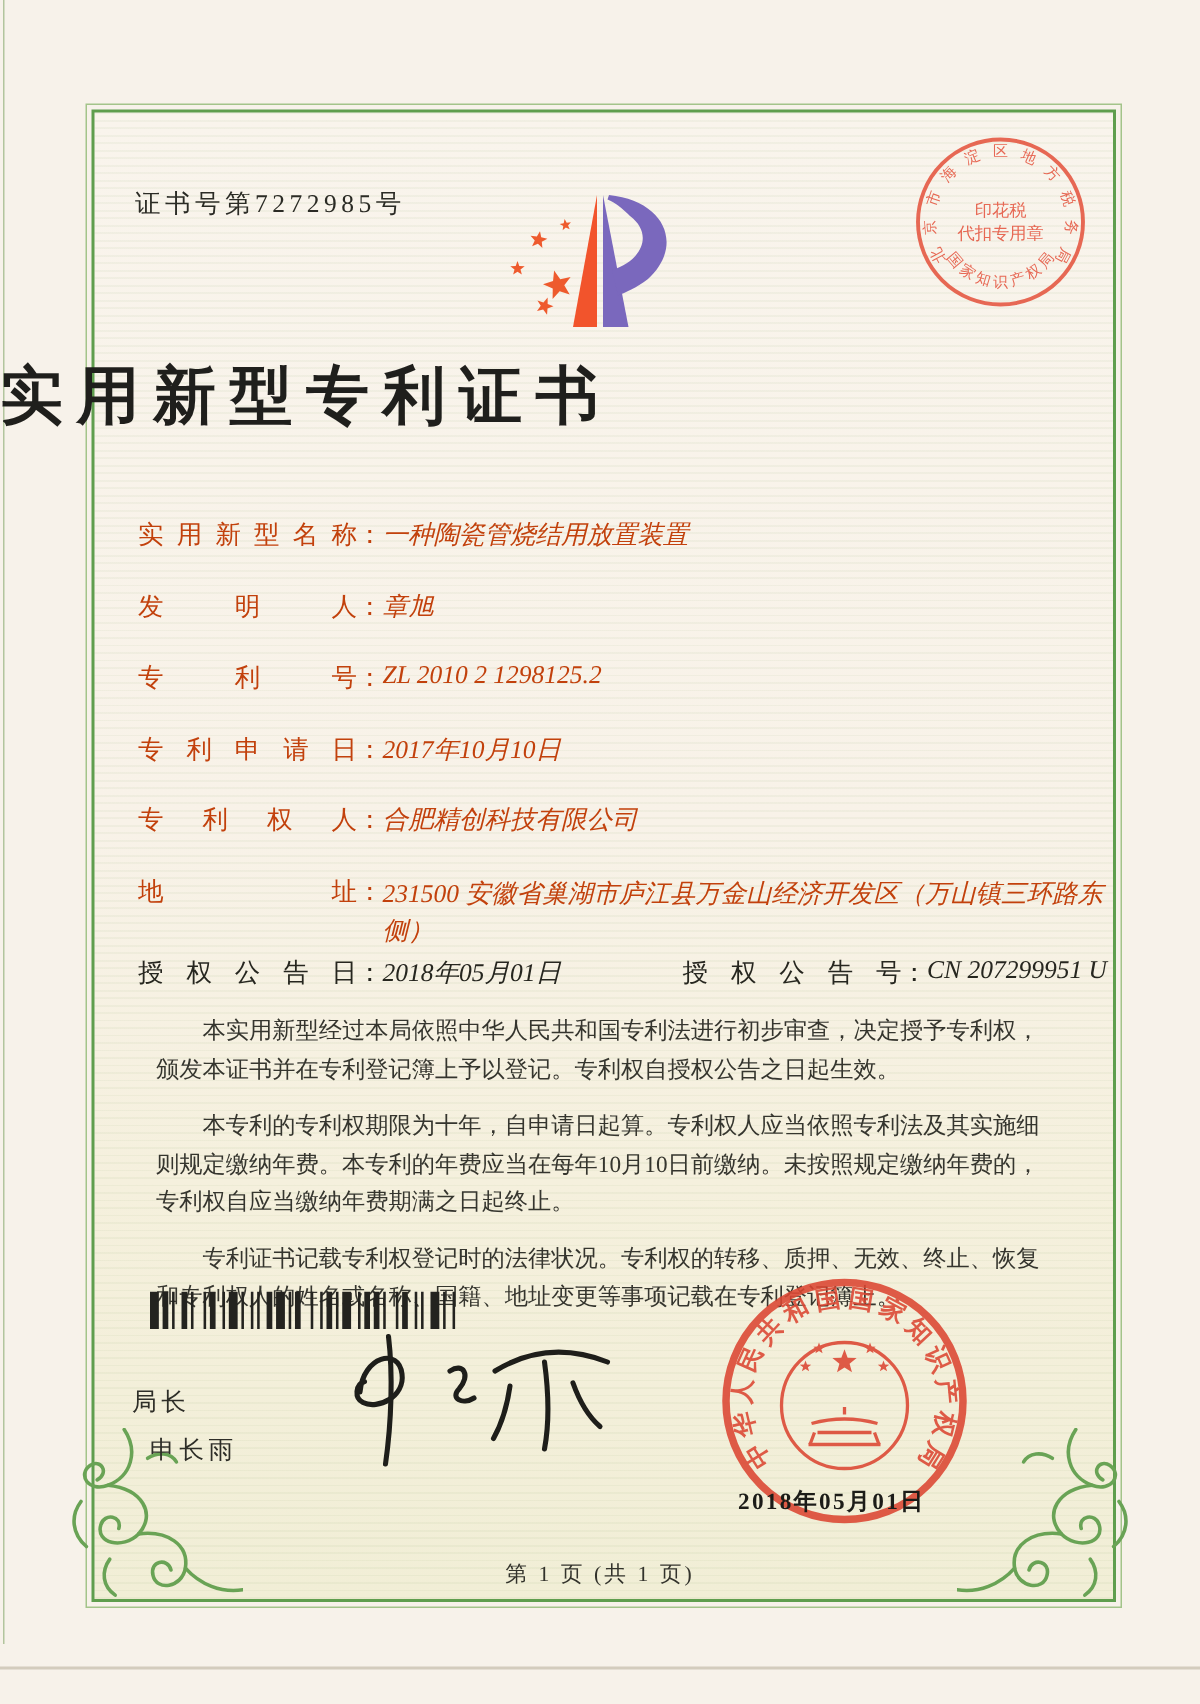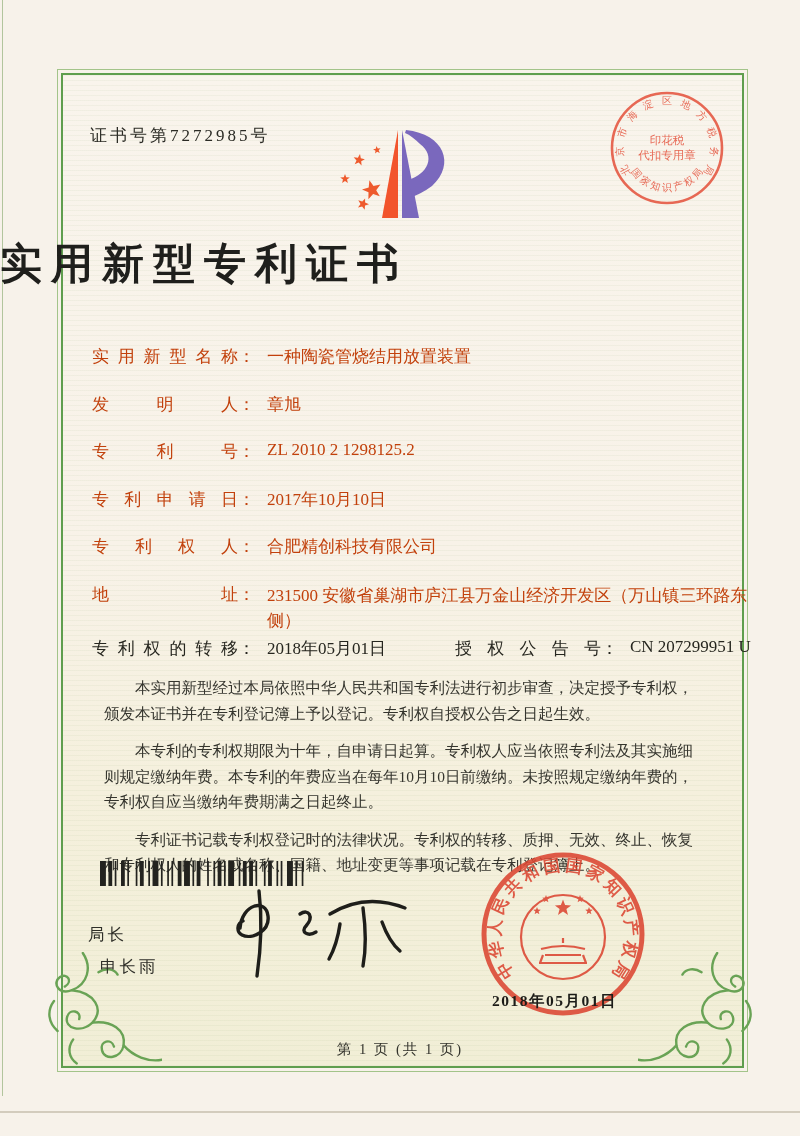--- a/index.html
+++ b/index.html
@@ -19,21 +19,21 @@
     background:
       repeating-linear-gradient(0deg, rgba(130,165,100,0.07) 0 1px, rgba(0,0,0,0) 1px 5px),
       linear-gradient(180deg,#f9f4ec 0%,#f8f2e8 48%,#f5f0dd 72%,#f1eed6 100%);
   }
   #cert-no{left:90px;top:124px;font-size:17px;letter-spacing:3px;color:#2b2b25;}
   #title{left:0;right:0;top:236px;text-align:left;font-size:42px;font-weight:600;
     letter-spacing:9px;color:#1f1f1c;}
   .frow{left:92px;font-size:17px;display:flex;color:#c2410c;}
   .flabel{width:146px;text-align:justify;text-align-last:justify;display:inline-block;}
   .fcolon{display:inline-block;}
-  .fvalue{margin-left:12px;white-space:pre-wrap;}
+  .fvalue{white-space:pre-wrap;font-style:italic;}
   .fvalue.wrap{width:500px;line-height:25px;}
   #grant-row{left:92px;top:637px;font-size:17px;}
   #grant-no{position:absolute;left:363px;top:0;display:flex;width:400px;}
   .gpair{display:flex;}
   #paras{left:92px;top:663px;width:624px;font-size:15.5px;line-height:25.5px;color:#35352e;}
   #paras p{margin:12px;text-indent:2em;}
   #barcode{left:100px;top:861px;}
   #signer-title{left:88px;top:924px;font-size:16.5px;letter-spacing:3px;font-family:"Liberation Sans","DejaVu Sans",sans-serif;color:#2e2e28;}
   #signer-name{left:100px;top:956px;font-size:16.5px;letter-spacing:3px;font-family:"Liberation Sans","DejaVu Sans",sans-serif;color:#2e2e28;}
   #signature{left:212px;top:886px;}
@@ -121,21 +121,21 @@
     <span class="fvalue">合肥精创科技有限公司</span>
   </div>
   <div class="frow abs" style="top:583px;">
     <span class="flabel">地址</span>
       <span class="fcolon">：</span>
     <span class="fvalue wrap">231500 安徽省巢湖市庐江县万金山经济开发区（万山镇三环路东侧）</span>
   </div>
 
   <div id="grant-row" class="abs">
     <div class="gpair">
-      <span class="flabel">专利权的转移</span>
+      <span class="flabel">授权公告日</span>
         <span>：</span>
       <span class="fvalue">2018年05月01日</span>
     </div>
     <div id="grant-no" class="gpair">
       <span class="flabel">授权公告号</span>
         <span>：</span>
       <span class="fvalue">CN 207299951 U</span>
     </div>
   </div>
 

